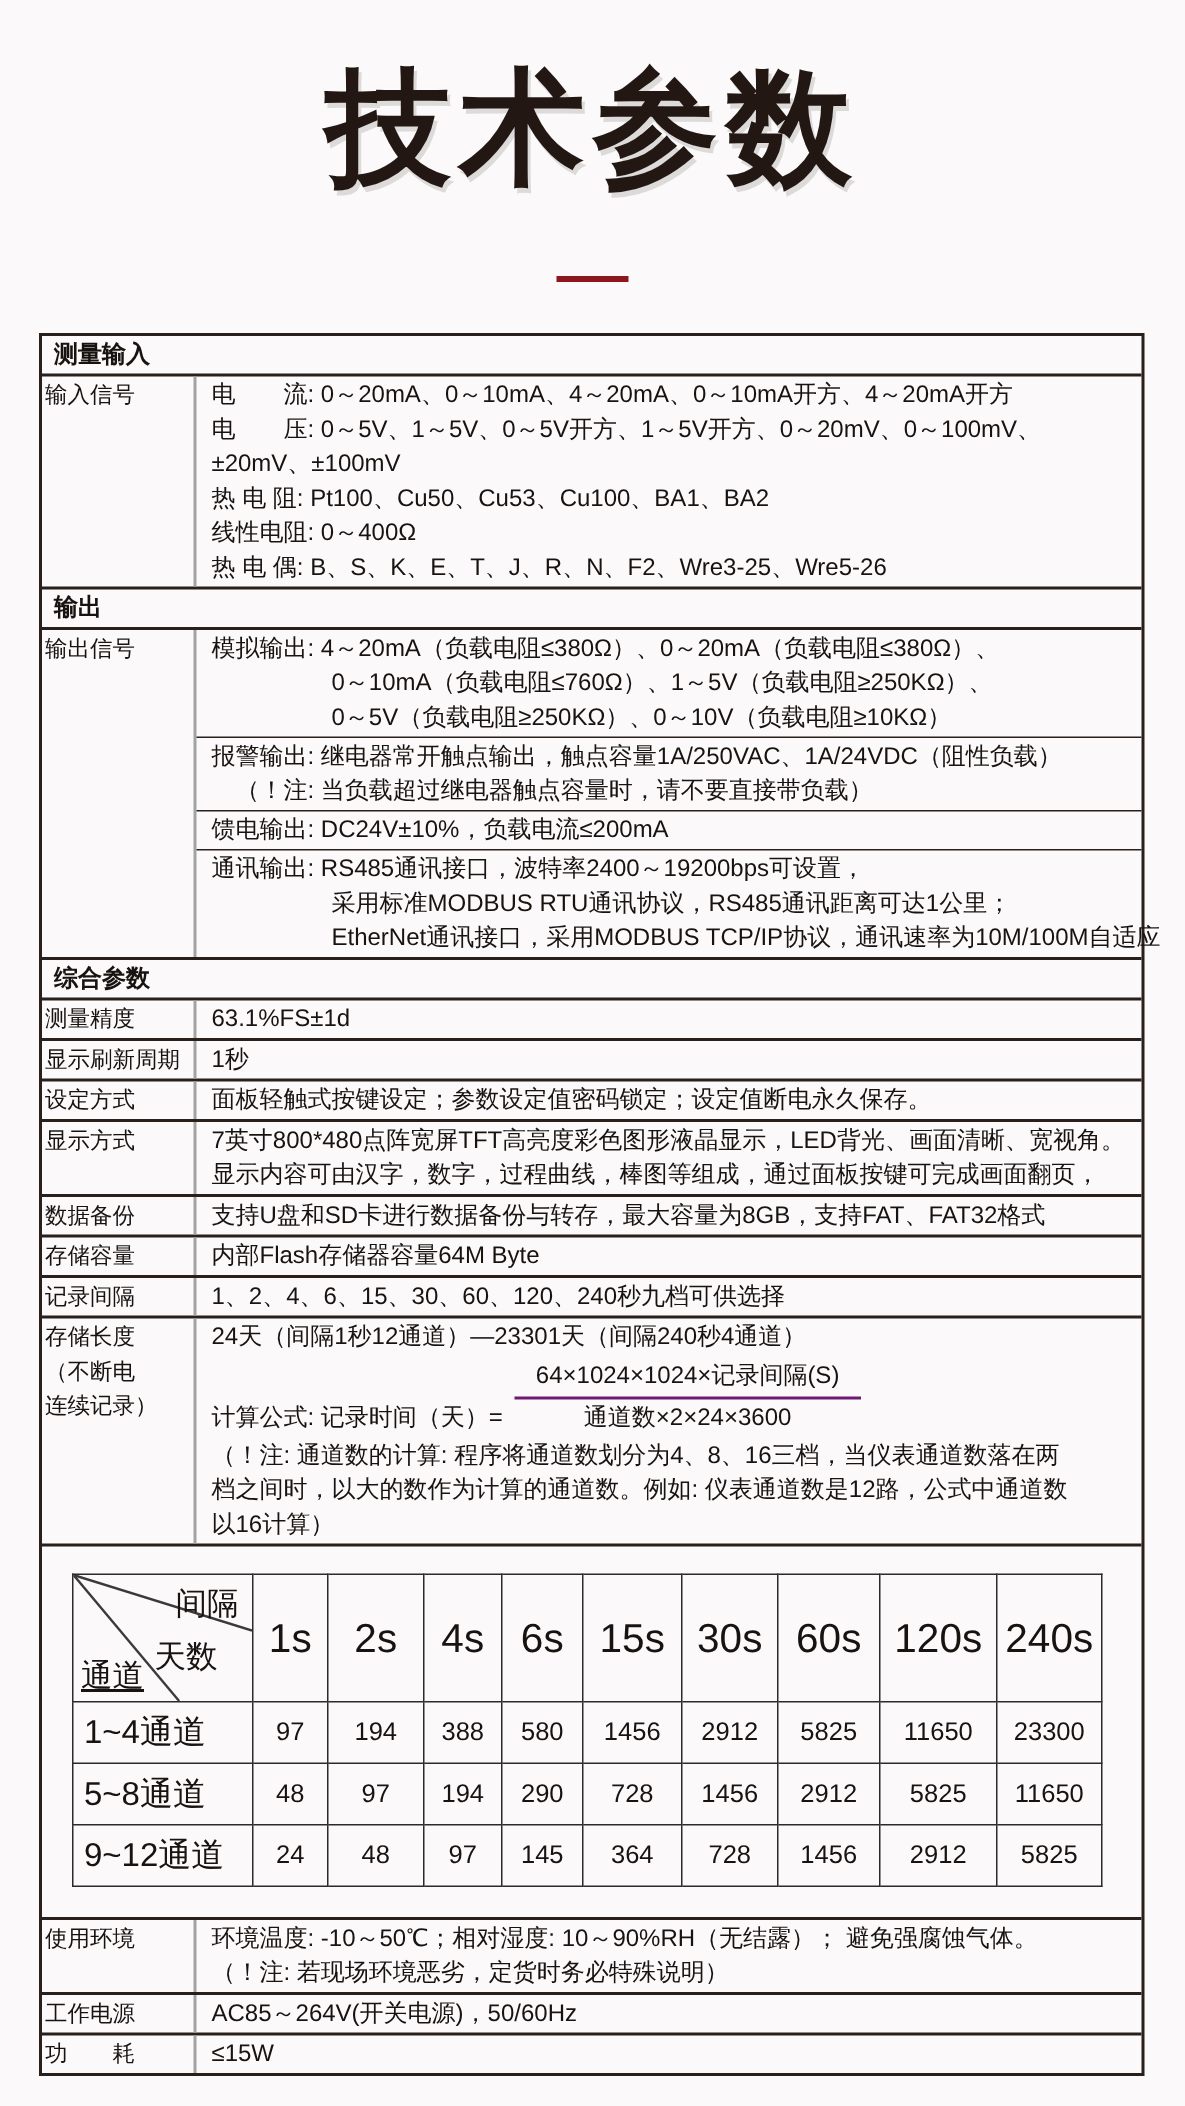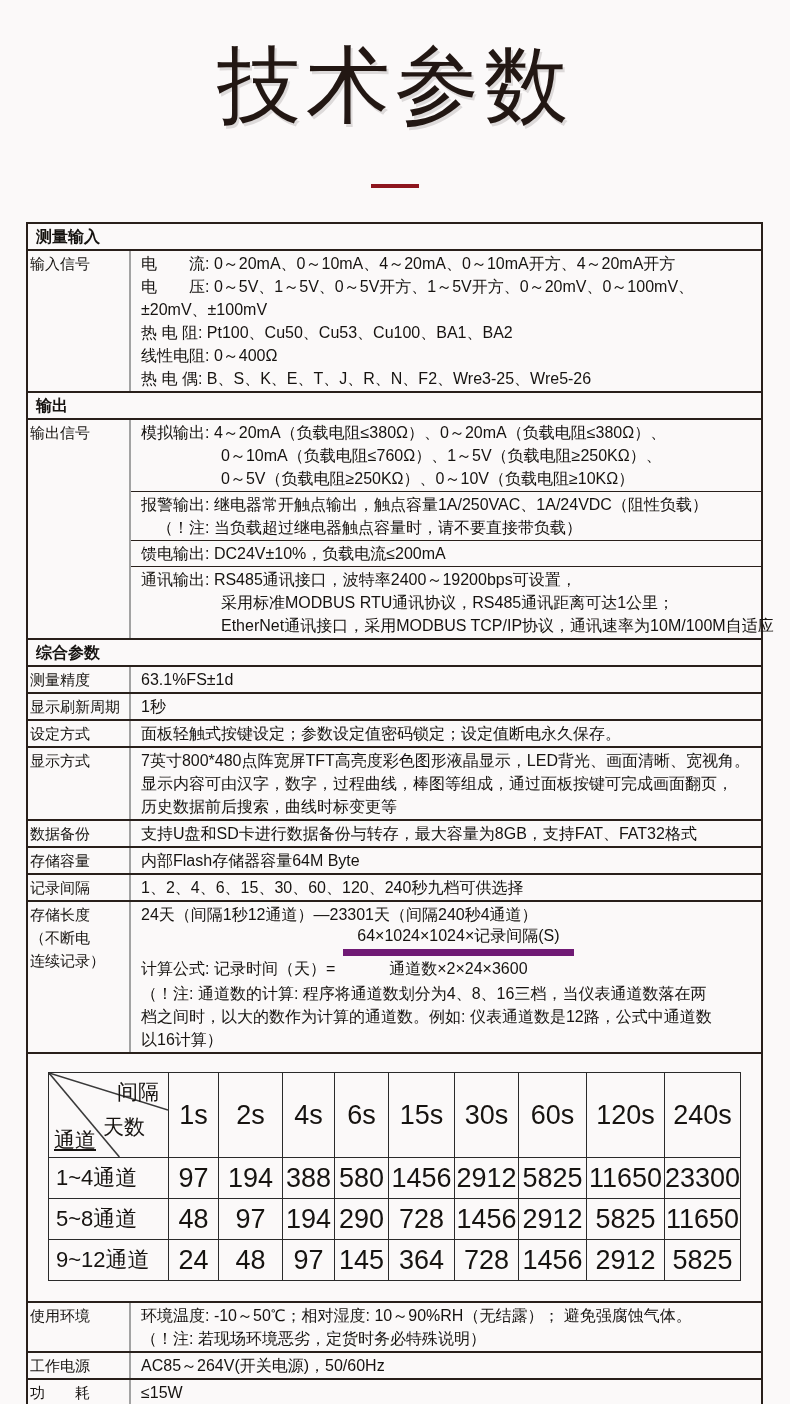--- a/index.html
+++ b/index.html
@@ -14,21 +14,21 @@
     background: #fbf9f9;
     overflow: hidden;
     margin: 0 auto;
     color: #161310;
   }
   .title-wrap { padding-top: 30px; text-align: center; }
   .page-title {
     margin: 0;
     font-size: 84px;
     line-height: 110px;
-    font-weight: 400;
+    font-weight: 700;
     letter-spacing: 5px;
     color: #221713;
     text-shadow: 2px 3px 0 rgba(90,80,75,0.18);
   }
   .red-divider {
     width: 48px; height: 4px;
     margin: 44px auto 0 auto;
   }
   
   .spec-table {
@@ -57,37 +57,37 @@
     white-space: pre-line;
   }
   .content-cell { flex: 1; min-width: 0; }
   .block { padding: 1px 0 1px 10px; }
   .divided > .block + .block { border-top: 1px solid #29201b; }
   .line { line-height: 23px; white-space: pre; }
   
   .formula-row { display: flex; align-items: flex-end; height: 52px; }
   .formula-prefix { line-height: 23px; white-space: pre; }
   .fraction { display: inline-flex; flex-direction: column; text-align: center; margin-left: 8px; }
-  .fraction .num { line-height: 24px; border-bottom: 7px solid #701a75; padding: 0 14px 1px 14px; white-space: pre; }
+  .fraction .num { line-height: 24px; border-bottom: 2px solid #701a75; padding: 0 14px 1px 14px; white-space: pre; }
   .fraction .den { line-height: 23px; padding-top: 1px; white-space: pre; }
   
   .nested-wrap { padding: 18px 0 20px 20px; }
   .ch-table {
     border-collapse: collapse;
     table-layout: fixed;
     background: #fbf9f9;
   }
   .ch-table td, .ch-table th {
     border: 1px solid #2b2b2b;
     text-align: center;
     padding: 0;
     font-weight: normal;
   }
   .ch-table .interval-cell { font-size: 27px; height: 84px; }
-  .ch-table .value-cell { font-size: 27px; height: 40px; }
+  .ch-table .value-cell { font-size: 17px; height: 40px; }
   .ch-table .rowlabel-cell { font-size: 22px; text-align: left; padding-left: 7px; margin-left: 13px; }
   .corner {
     position: relative;
     height: 84px;
   }
   .corner svg { position: absolute; left: 0; top: 0; width: 100%; height: 100%; }
   .corner .c-interval { position: absolute; top: 5px; right: 9px; font-size: 21px; }
   .corner .c-days { position: absolute; top: 40px; left: 54px; font-size: 21px; }
   .corner .c-channel { position: absolute; bottom: 3px; left: 5px; font-size: 21px; text-decoration: underline; }
 </style>
@@ -167,21 +167,20 @@
             <div class="line">面板轻触式按键设定；参数设定值密码锁定；设定值断电永久保存。</div>
           </div>
         </div>
       </div>
       <div class="s-row">
         <div class="label-cell">显示方式</div>
         <div class="content-cell">
           <div class="block">
             <div class="line">7英寸800*480点阵宽屏TFT高亮度彩色图形液晶显示，LED背光、画面清晰、宽视角。</div>
             <div class="line">显示内容可由汉字，数字，过程曲线，棒图等组成，通过面板按键可完成画面翻页，</div>
-            <div class="line">历史数据前后搜索，曲线时标变更等</div>
           </div>
         </div>
       </div>
       <div class="s-row">
         <div class="label-cell">数据备份</div>
         <div class="content-cell">
           <div class="block">
             <div class="line">支持U盘和SD卡进行数据备份与转存，最大容量为8GB，支持FAT、FAT32格式</div>
           </div>
         </div>

